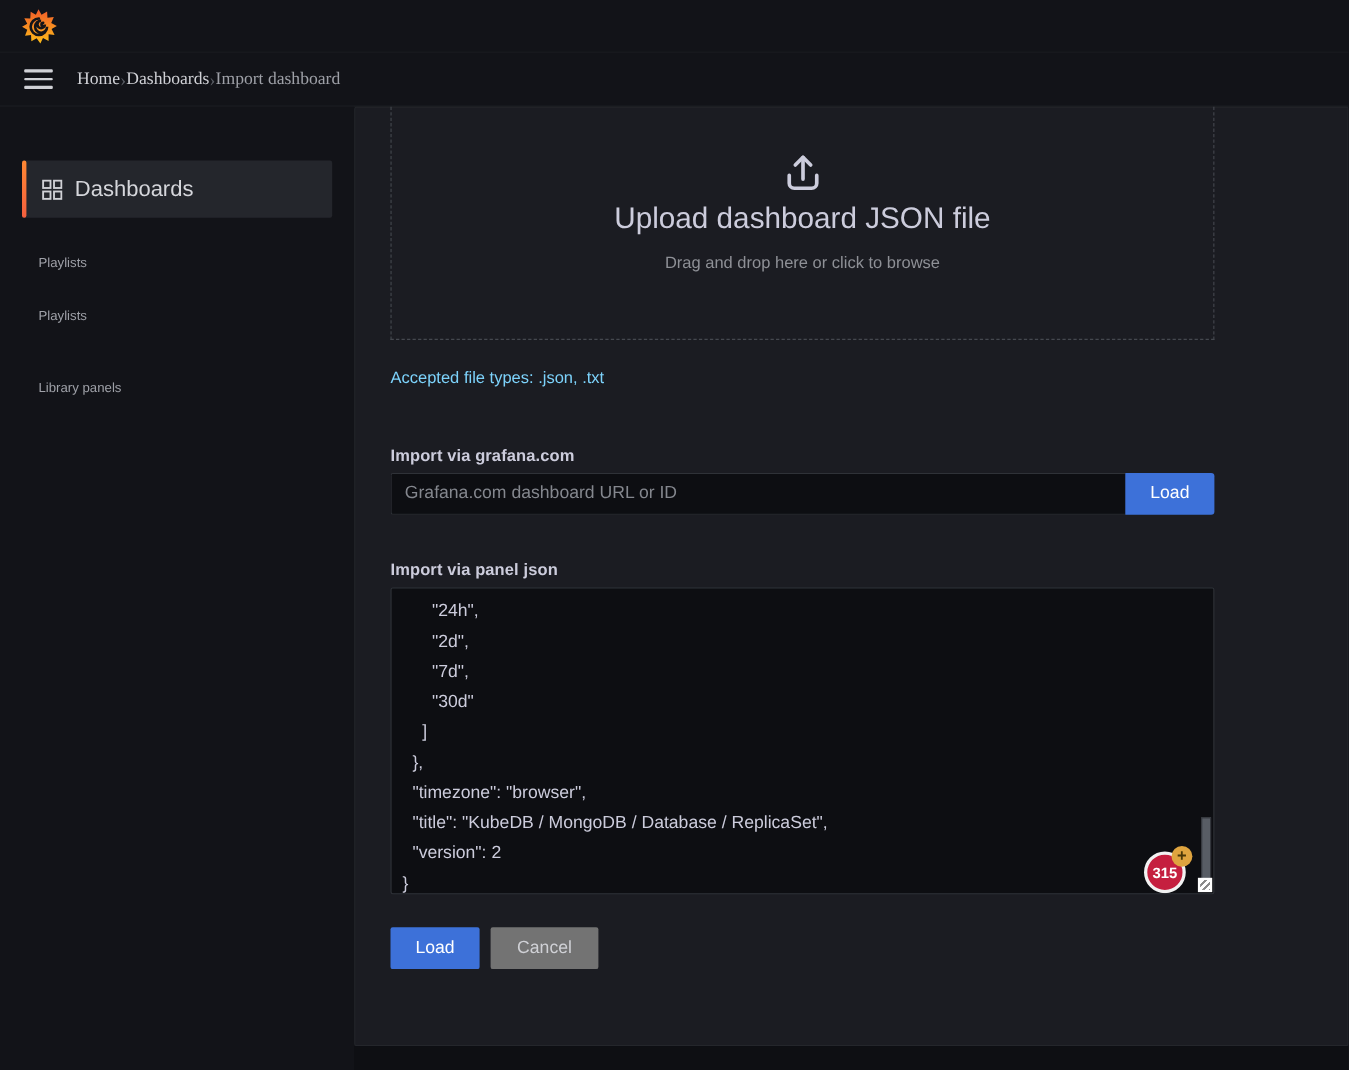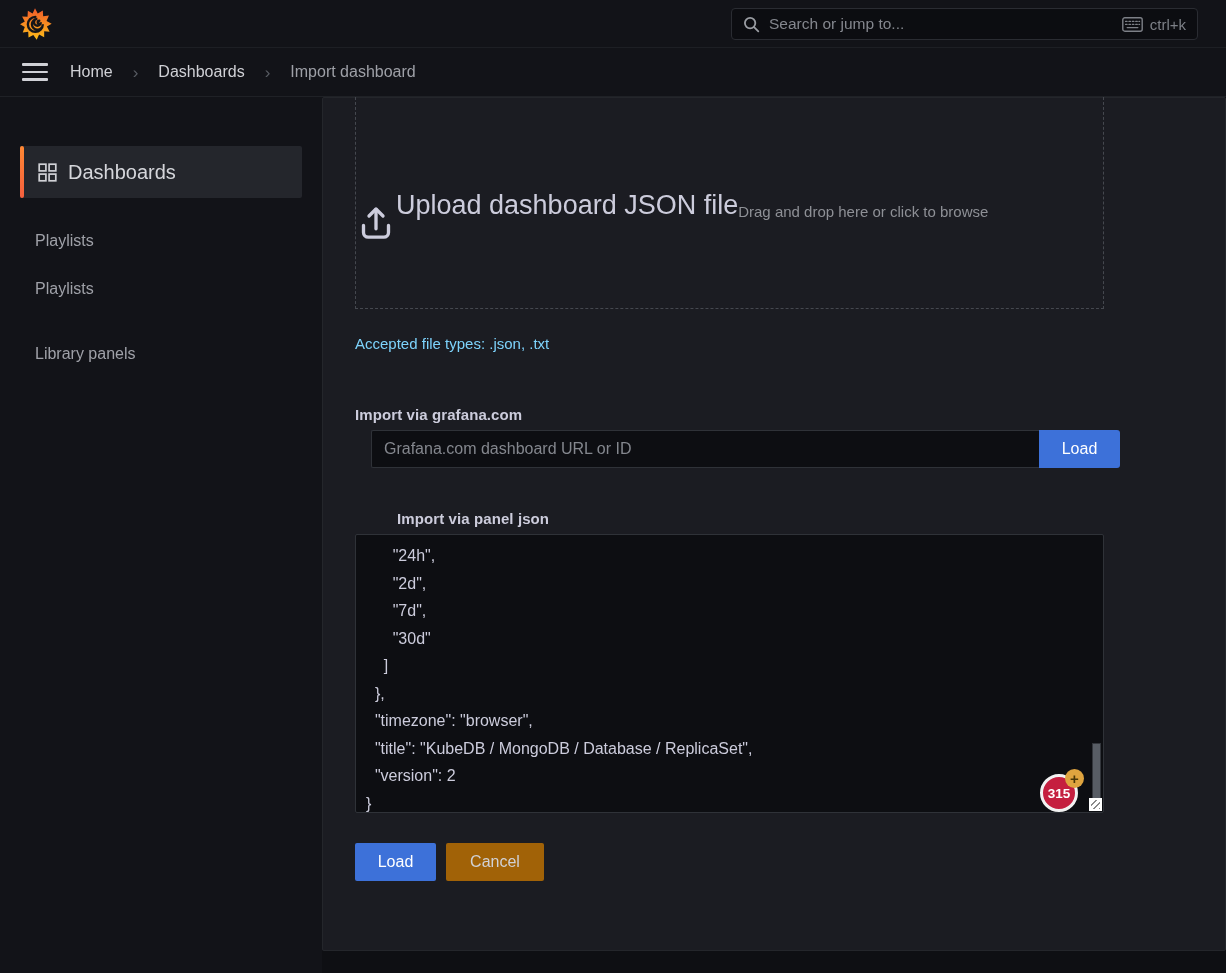--- a/index.html
+++ b/index.html
@@ -24,57 +24,57 @@
   .searchbox .ph { flex:1; color:#84878e; font-size:15.5px; white-space:nowrap; overflow:hidden; }
   .kbd-hint { display:flex; align-items:center; gap:7px; color:#7d8087; font-size:15px; }
   
   .navbar {
     position:absolute; top:48px; left:0; right:0; height:49px;
     background:#121318; border-bottom:1px solid #1f2126;
     display:flex; align-items:center;
   }
   .hamburger { margin-left:22px; width:26px; display:flex; flex-direction:column; gap:5px; cursor:pointer; }
   .hamburger span { display:block; height:2.6px; background:#d0d1d6; border-radius:1px; }
-  .crumbs { display:flex; align-items:flex-end; margin-left:22px; font-size:16px; gap:20px; }
+  .crumbs { display:flex; align-items:flex-end; margin-left:22px; font-size:16px; gap:0;font-family:Liberation Serif, serif; }
   .crumbs .sep { color:#585c63; font-size:17px; line-height:1; padding-top:1px; }
   .crumb { color:#d0d1d6; cursor:pointer; }
   .crumb.current { color:#9ea0a7; cursor:default; }
   
   .sidebar { position:absolute; top:97px; left:0; width:322px; bottom:0; background:#121318; }
   .side-active {
     position:absolute; left:20px; top:49px; width:282px; height:52px;
     background:#24262c; border-radius:2px; display:flex; align-items:center; cursor:pointer;
   }
   .side-active .accent {
     position:absolute; left:0; top:0; bottom:0; width:4px; border-radius:2px;
     background:linear-gradient(180deg,#FF8833 0%,#F55F3E 100%);
   }
   .side-active .gicon { margin-left:18px; display:block; }
   .side-active .lbl { margin-left:11px; font-size:20px; color:#d5d6db; }
   .side-item {
-    position:absolute; left:35px; height:22px; font-size:16px; color:#9fa1a8; cursor:pointer; white-space:nowrap;
+    position:absolute; left:35px; height:22px; font-size:12px; color:#9fa1a8; cursor:pointer; white-space:nowrap;
   }
   
   .panel {
     position:absolute; left:322px; top:97px; right:0; height:854px;
     background:#1b1c22; border:1px solid #24262b; border-radius:2px;
   }
   .dropzone {
     position:absolute; left:32px; top:-1px; width:749px; height:212px;
     border:1px dashed #45484f; border-top:none;
-    display:flex; flex-direction:row; align-items:center; cursor:pointer;
+    display:flex; flex-direction:column; align-items:center; cursor:pointer;
   }
   .dropzone .up-icon { margin-top:40px; }
   .dz-title { margin-top:6px; font-size:27px; color:#ccccdc; }
   .dz-sub { margin-top:17px; font-size:15px; color:#8e9096; }
   .accepted { position:absolute; left:32px; top:237px; font-size:15px; color:#7dd3fc; }
   .field-label { position:absolute; left:32px; font-size:15px; font-weight:700; color:#ccccdc; letter-spacing:.1px; }
   .lbl-gcom { top:308px; }
-  .lbl-json { top:412px;margin-left:42px; }
-  .input-group { position:absolute; left:48px; top:332px; width:749px; height:38px; display:flex; }
+  .lbl-json { top:412px; }
+  .input-group { position:absolute; left:32px; top:332px; width:749px; height:38px; display:flex; }
   .input-group input {
     flex:1; height:38px; background:#0d0e12; border:1px solid #2f3238; border-right:none;
     border-radius:2px 0 0 2px; color:#ccccdc; font-size:16px; padding:0 12px; outline:none;
     font-family:"Liberation Sans", sans-serif;
   }
   .input-group input::placeholder { color:#84878e; }
   .btn { border:none; cursor:pointer; font-size:16px; border-radius:2px; font-family:"Liberation Sans", sans-serif; }
   .btn-load-inline { width:81px; height:38px; background:#3D71D9; color:#ffffff; border-radius:0 3px 3px 0; }
   .json-box {
     position:absolute; left:32px; top:436px; width:749px; height:279px;
@@ -98,53 +98,39 @@
     display:flex; align-items:center; justify-content:center;
     color:#ffffff; font-size:13.5px; font-weight:700;
   }
   .ob-plus {
     position:absolute; left:25px; top:0; width:19px; height:19px; border-radius:50%;
     background:#DFA43F; display:flex; align-items:center; justify-content:center;
     color:#4a3708; font-size:15px; font-weight:700; line-height:1;
   }
   .actions { position:absolute; left:32px; top:745px; display:flex; gap:10px; }
   .btn-load { width:81px; height:38px; background:#3D71D9; color:#ffffff; }
-  .btn-cancel { width:98px; height:38px; background:#a16207; color:#d0d1d6; }
+  .btn-cancel { width:98px; height:38px; background:#737373; color:#d0d1d6; }
   .below-panel { position:absolute; left:322px; right:0; bottom:0; height:22px; background:#0e0f13; }
   svg { display:block; }
 </style>
 </head>
 <body>
 
 <header class="topbar">
   <div class="logo">
     <svg width="34" height="36" viewBox="0 0 100 104">
       <defs>
         <linearGradient id="gflame" x1="0" y1="1" x2="0" y2="0">
           <stop offset="0" stop-color="#FCBC19"></stop>
           <stop offset="1" stop-color="#F15B2A"></stop>
         </linearGradient>
       </defs>
       <path fill="url(#gflame)" d="M50 6 L58 21 L73 12 L74 29 L91 27 L84 43 L99 51 L85 59 L93 75 L77 73 L77 91 L62 83 L55 98 L45 84 L31 92 L30 75 L14 77 L20 61 L6 53 L20 45 L12 30 L28 31 L29 13 L43 21 Z"></path>
       <path fill="none" stroke="#141519" stroke-width="7" stroke-linecap="round" d="M51 31 a22 22 0 1 0 22 22 a16 16 0 1 1 -16 -16 a10 10 0 1 0 10 10 a4.5 4.5 0 1 1 -4.5 -4.5"></path>
     </svg>
-  </div>
-  <div class="searchbox">
-    <svg width="17" height="17" viewBox="0 0 16 16" fill="none" stroke="#9a9da3" stroke-width="1.7" stroke-linecap="round">
-      <circle cx="6.7" cy="6.7" r="4.9"></circle>
-        <path d="M10.4 10.4 L14.4 14.4"></path>
-    </svg>
-    <span class="ph">Search or jump to...</span>
-    <span class="kbd-hint">
-      <svg width="21" height="15" viewBox="0 0 21 15" fill="none" stroke="#7d8087" stroke-width="1.4">
-        <rect x="0.8" y="0.8" width="19.4" height="13.4" rx="2"></rect>
-        <path d="M3.6 4.4h1.4 M7 4.4h1.4 M10.4 4.4h1.4 M13.8 4.4h1.4 M3.6 7.4h1.4 M7 7.4h1.4 M10.4 7.4h1.4 M13.8 7.4h1.4 M17 4.4h.5 M17 7.4h.5 M5.2 10.6h10.6" stroke-linecap="round"></path>
-      </svg>
-      <span>ctrl+k</span>
-    </span>
   </div>
 </header>
 
 <nav class="navbar">
   <div class="hamburger">
     <span></span>
       <span></span>
       <span></span>
   </div>
   <div class="crumbs">

